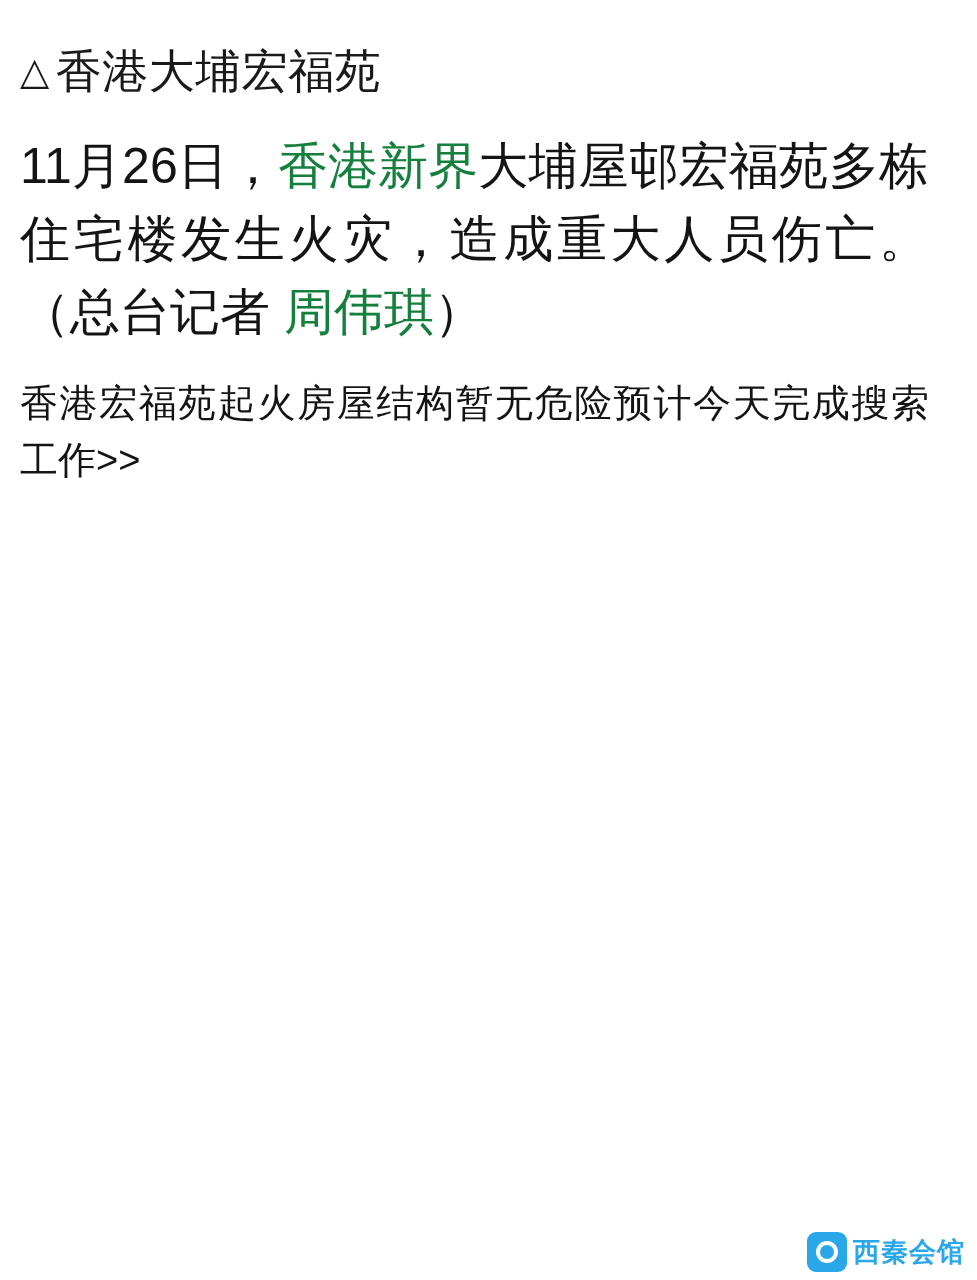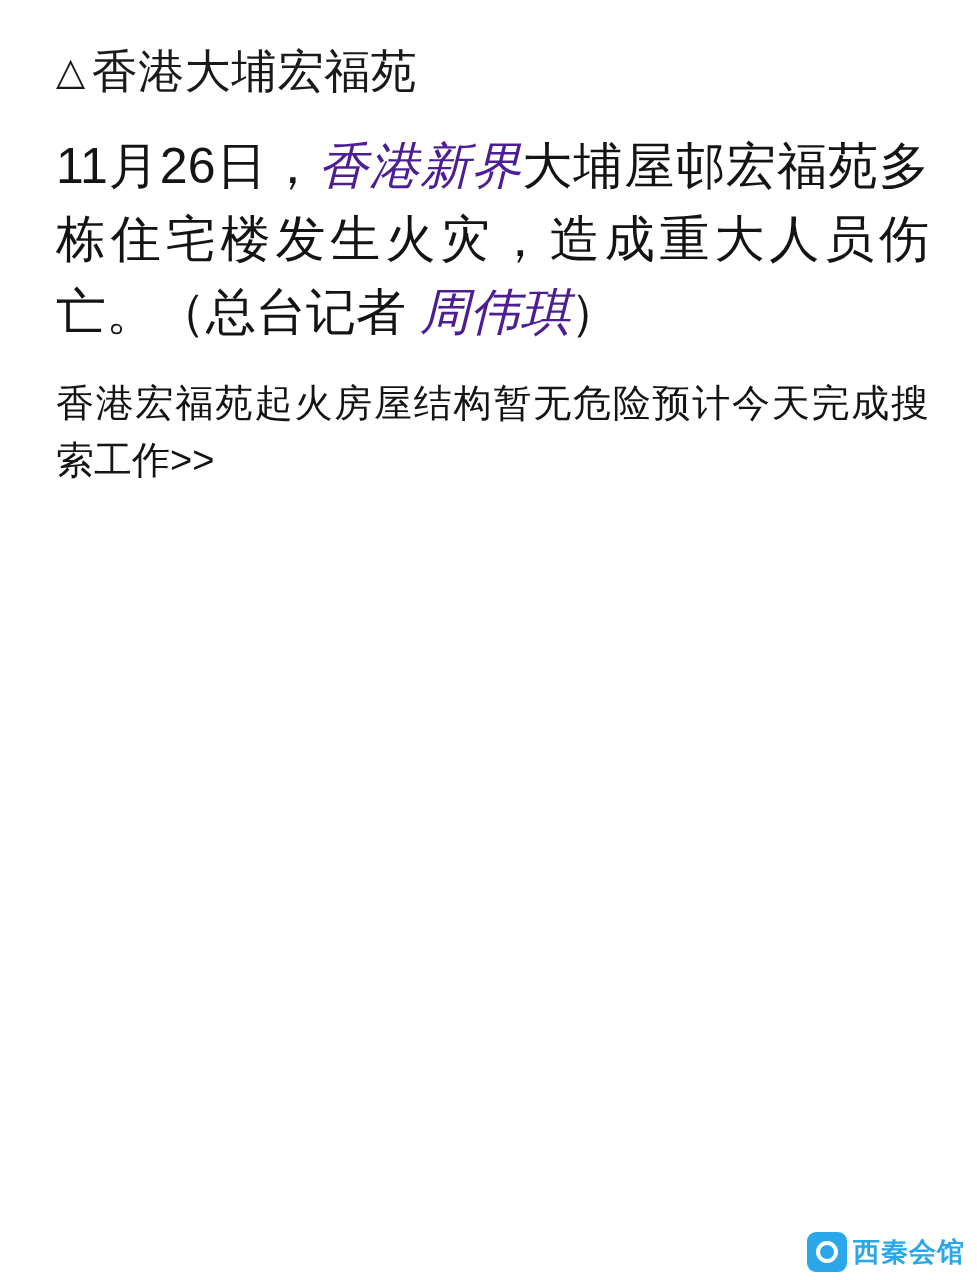--- a/index.html
+++ b/index.html
@@ -15,21 +15,21 @@
     position: relative;
     overflow: hidden;
   }
   .page {
     position: absolute;
     top: 0;
     left: 0;
     width: 977px;
     height: 1280px;
     box-sizing: border-box;
-    padding: 30px 48px 0 56px;
+    padding: 30px 48px 0 20px;
   }
   .headline {
     font-size: 46px;
     line-height: 1.35;
     font-weight: 400;
     color: #1a1a1a;
     margin: 10px 0 28px 0;
     letter-spacing: 0.5px;
     white-space: nowrap;
   }
@@ -43,22 +43,21 @@
     font-size: 50px;
     line-height: 1.46;
     font-weight: 400;
     color: #141414;
     margin: 0 0 26px 0;
     text-align: justify;
     text-justify: inter-character;
     letter-spacing: 0px;
   }
   .link {
-    color: #4c1d95;
-    font-style: italic;
+    color: #15803d;
   }
   .para.small {
     font-size: 38px;
     line-height: 1.5;
   }
   .watermark {
     position: absolute;
     right: 12px;
     bottom: 8px;
     display: flex;

